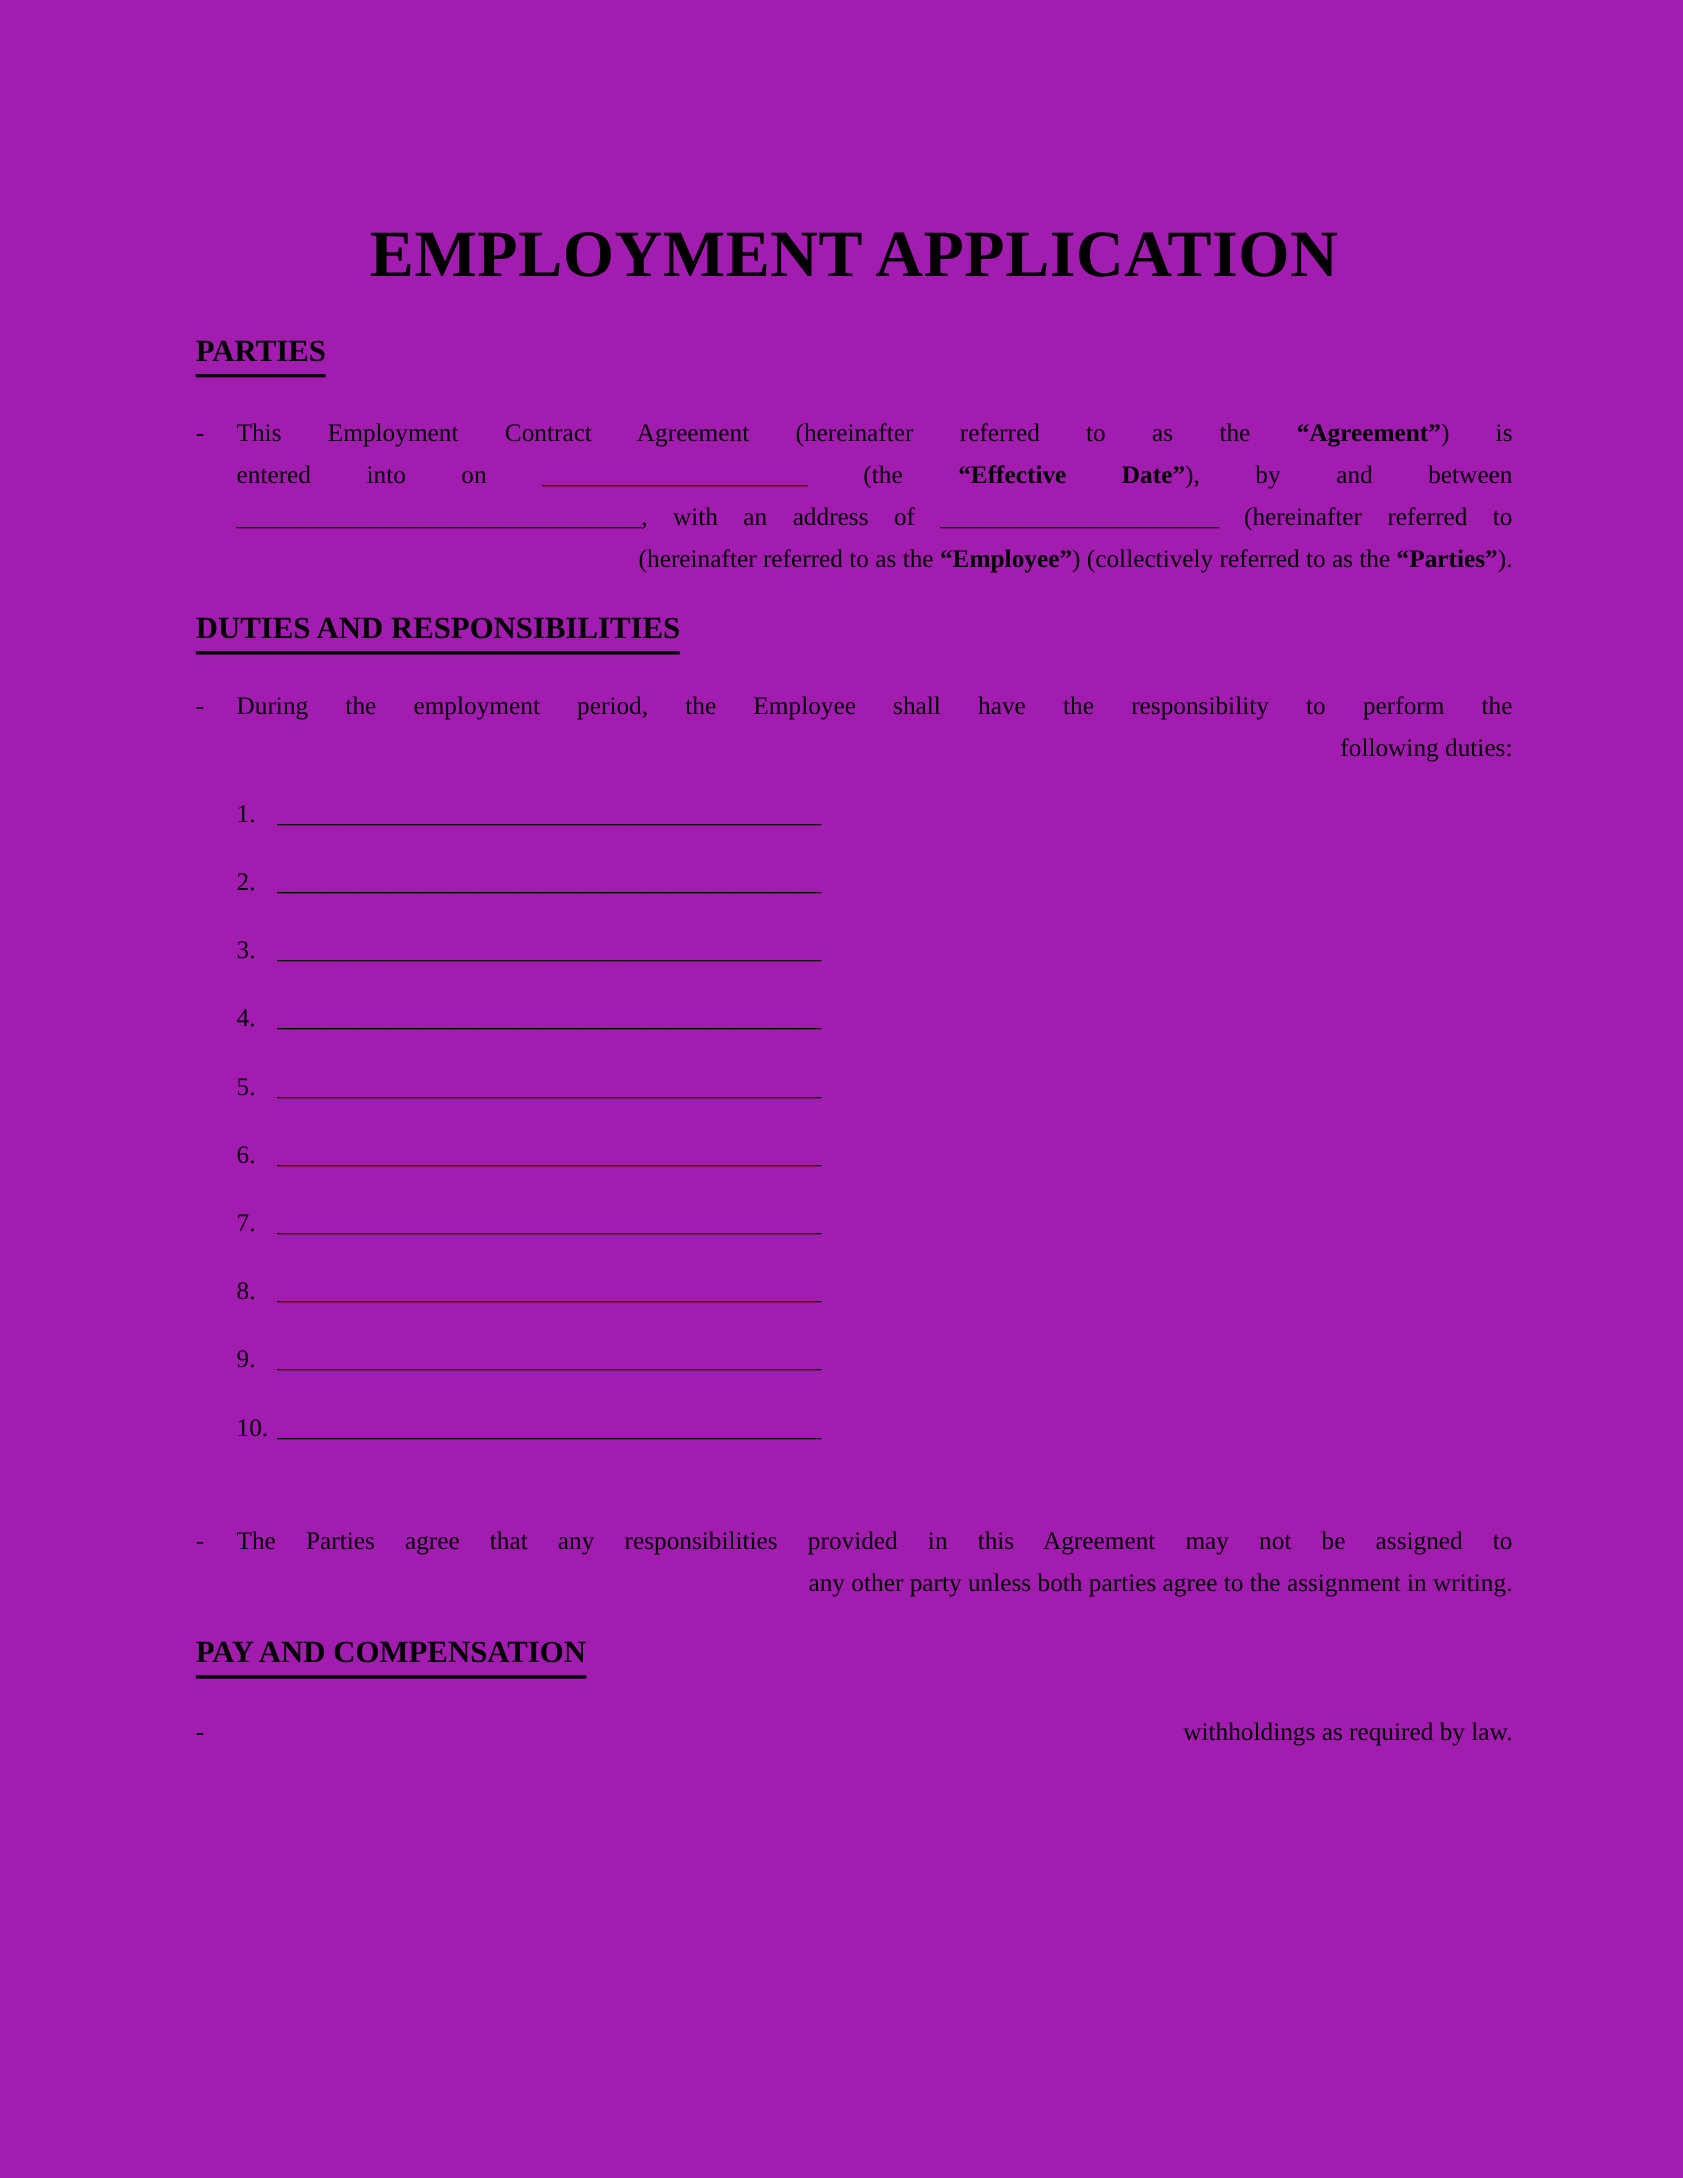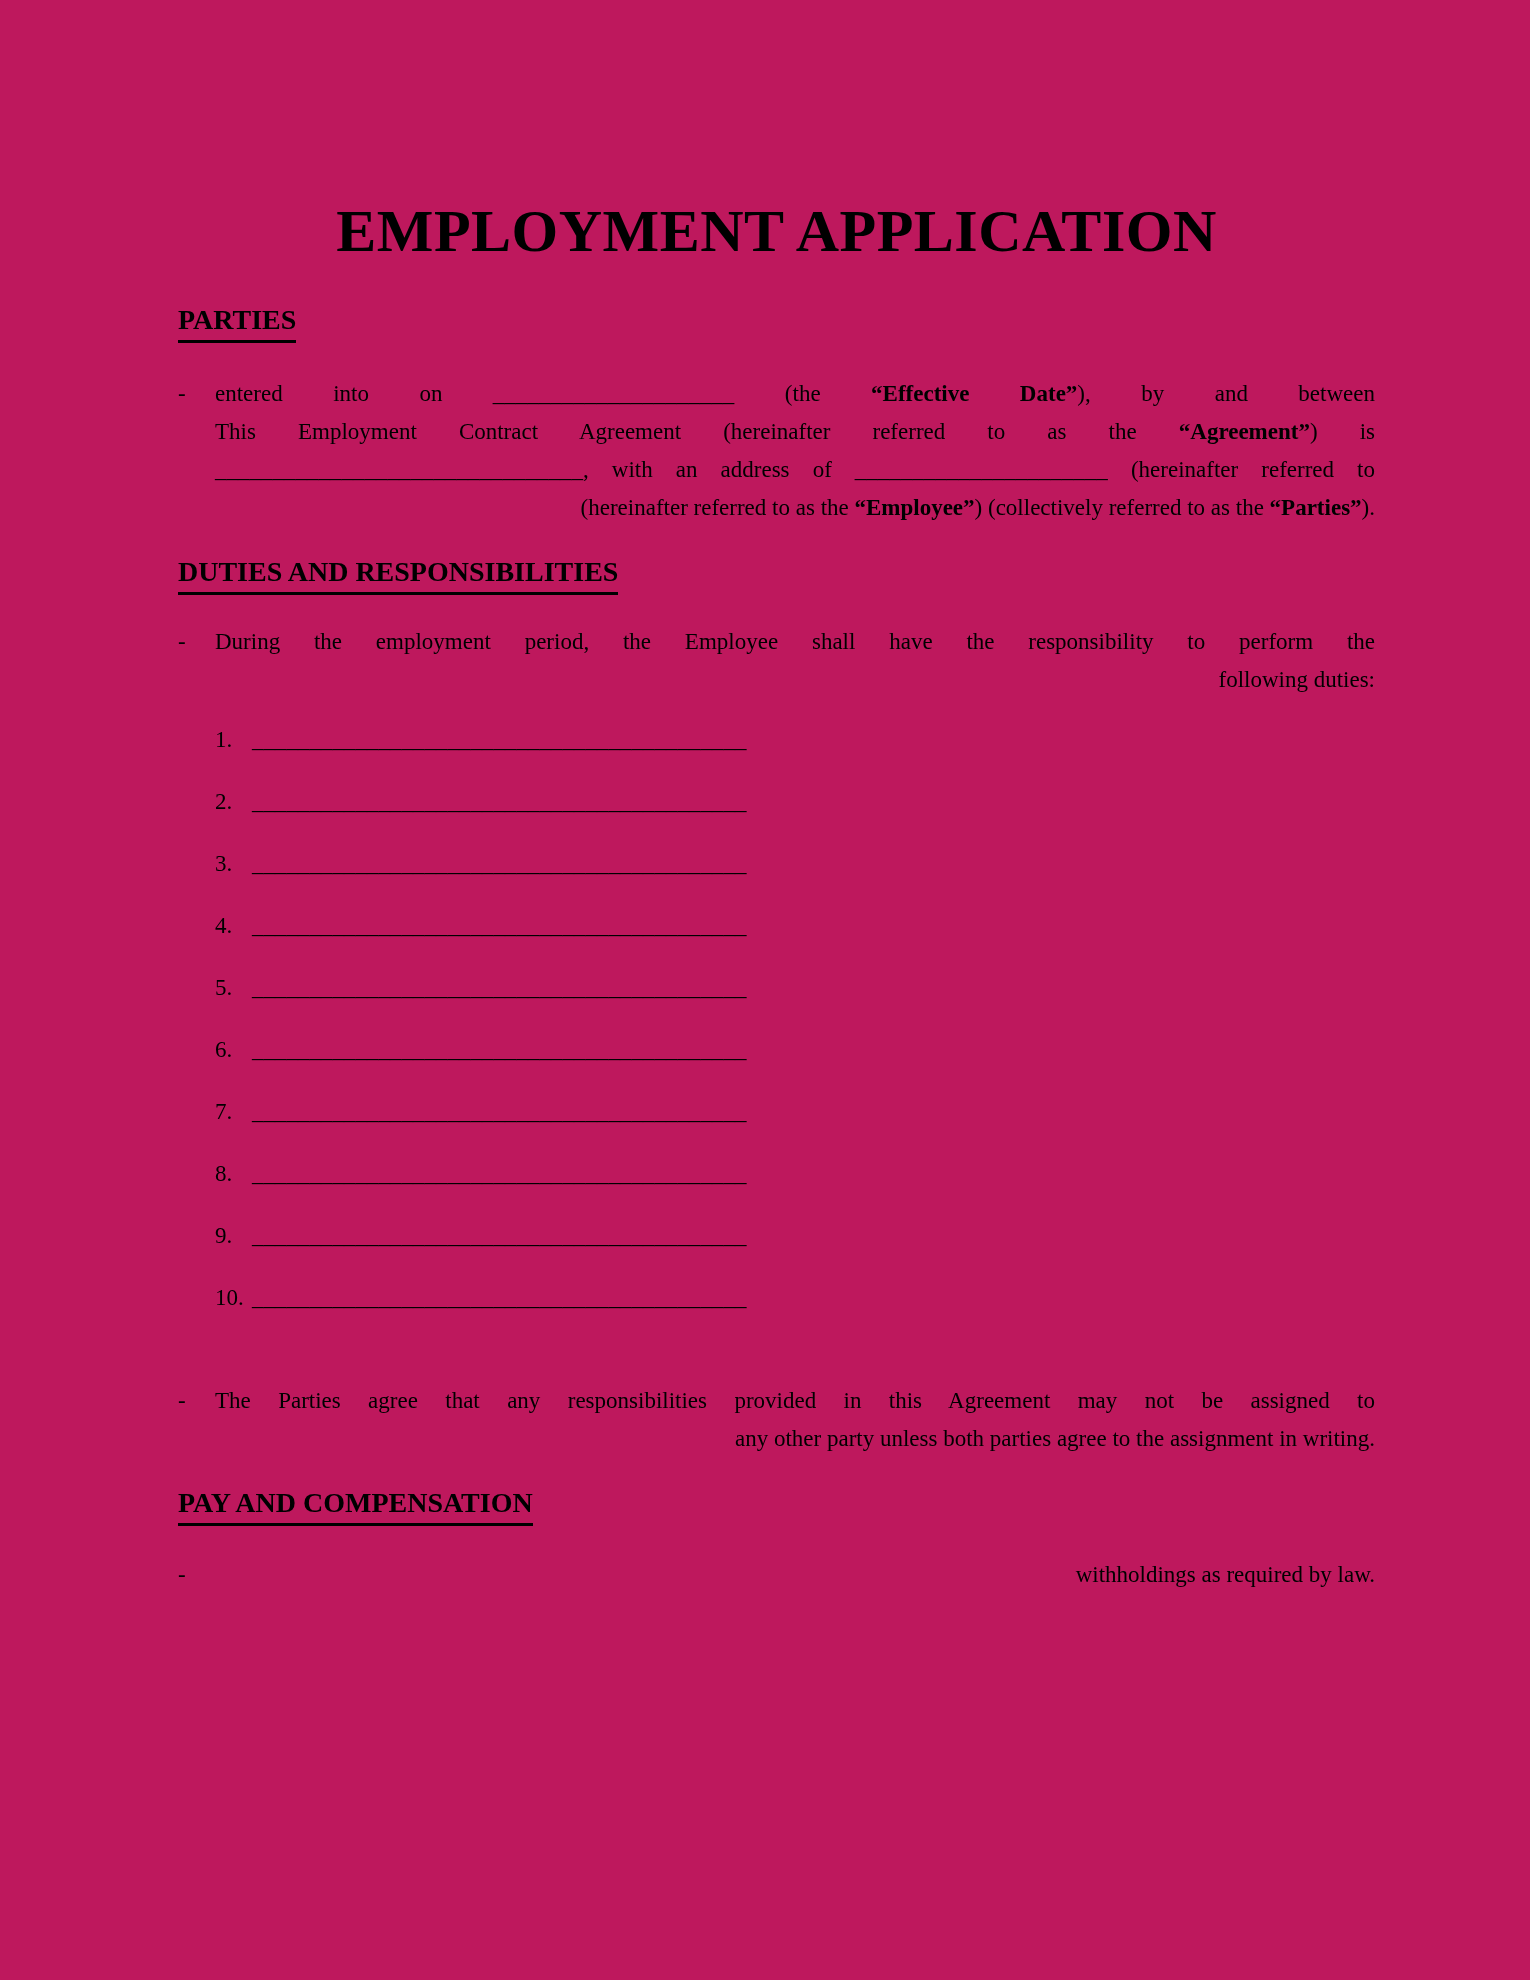--- a/index.html
+++ b/index.html
@@ -1,21 +1,21 @@
 <!DOCTYPE html>
 <html><head>
 <meta charset="utf-8">
 <style>
   html,body{margin:0;padding:0;background:#ffffff;}
   .page{
     position:relative;
     width:1530px;height:1980px;
     box-sizing:border-box;
     padding:200px 155px 0 178px;
-    background:#be185d;
+    background:#a21caf;
     color:#000000;
     font-family:"Liberation Serif","DejaVu Serif",serif;
     font-size:23px;
     line-height:38px;
     overflow:hidden;
   }
   h1.doc-title{
     font-size:60px;
     line-height:1.05;
     font-weight:bold;
@@ -78,22 +78,22 @@
 
 <div class="page">
 
   <h1 class="doc-title">EMPLOYMENT APPLICATION</h1>
 
   <section>
     <p class="sec-heading"><span class="hd">PARTIES</span></p>
     <div class="bullet after-heading">
       <span class="dash">-</span>
       <div class="btext">
+        <div class="jline"><span>This Employment Contract Agreement (hereinafter referred to as the </span><span class="b">“Agreement”</span><span>) is</span></div>
         <div class="jline"><span>entered into on _____________________ (the </span><span class="b">“Effective Date”</span><span>), by and between</span></div>
-        <div class="jline"><span>This Employment Contract Agreement (hereinafter referred to as the </span><span class="b">“Agreement”</span><span>) is</span></div>
         <div class="jline"><span>________________________________, with an address of ______________________ (hereinafter referred to</span></div>
         <div class="lline"><span>(hereinafter referred to as the </span><span class="b">“Employee”</span><span>) (collectively referred to as the </span><span class="b">“Parties”</span><span>).</span></div>
       </div>
     </div>
   </section>
 
   <section>
     <p class="sec-heading mt-sec"><span class="hd">DUTIES AND RESPONSIBILITIES</span></p>
     <div class="bullet intro">
       <span class="dash">-</span>

